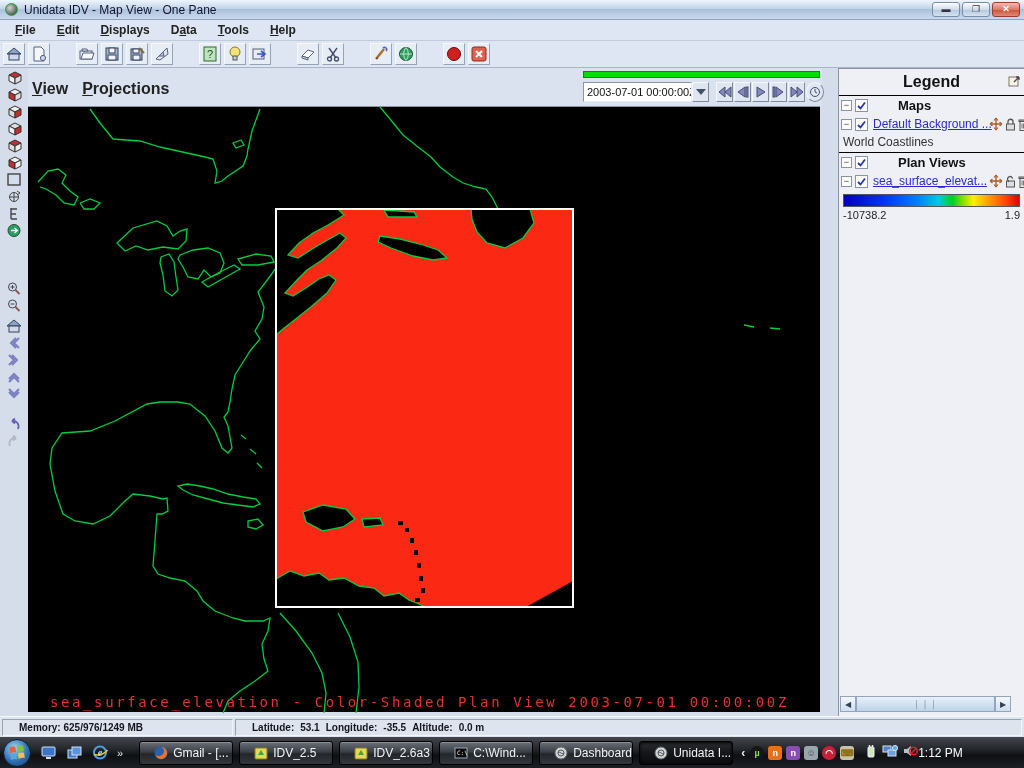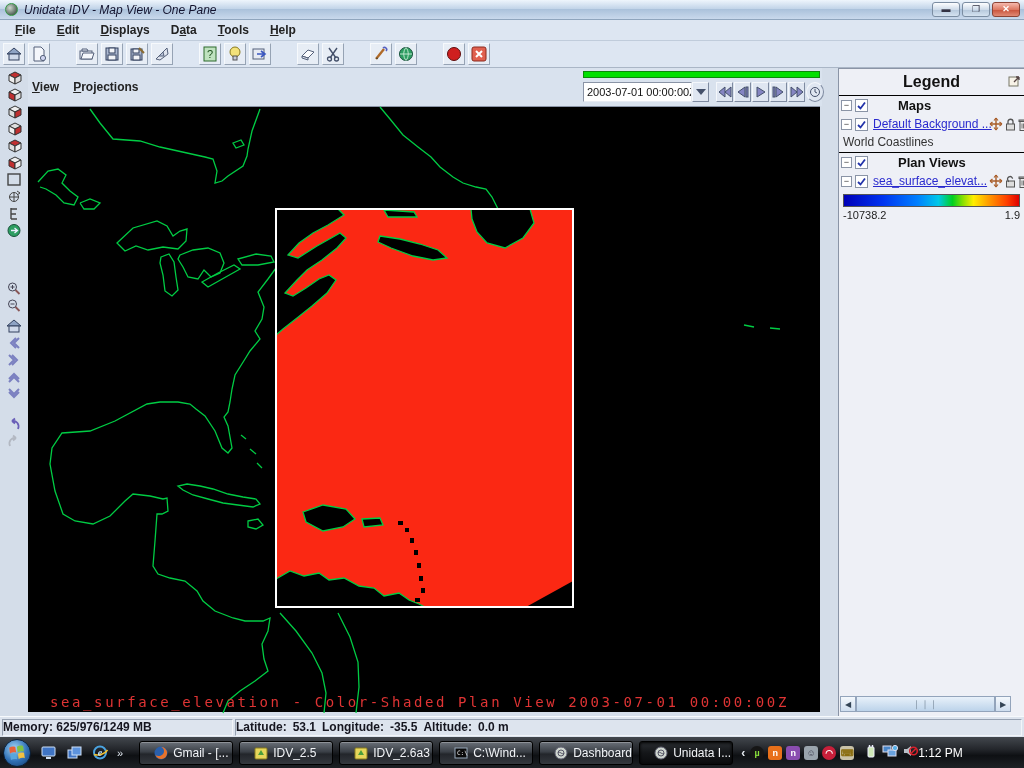--- a/index.html
+++ b/index.html
@@ -5,21 +5,21 @@
   * { margin:0; padding:0; box-sizing:border-box; }
   html,body { width:1024px; height:768px; overflow:hidden; font-family:"Liberation Sans", sans-serif; }
   #app { position:relative; width:1024px; height:768px; background:#d4dde9; }
 
   
   #titlebar { position:absolute; left:0; top:0; width:1024px; height:20px;
     background:linear-gradient(#eef5fc, #c3d5e9 45%, #a9c0da 46%, #c9d9ec);
     border-bottom:1px solid #8fa5bd; display:flex; align-items:center; }
   #title-icon { width:13px; height:13px; margin:0 6px 0 5px; border-radius:50%;
     background:radial-gradient(circle at 35% 35%, #cfd6cf, #55665a 70%, #2e3b33); border:1px solid #394; }
-  #title-text { font-size:12px; color:#13132e;font-style:italic; }
+  #title-text { font-size:12px; color:#13132e; }
   .wbtns { position:absolute; right:4px; top:2px; display:flex; gap:2px; }
   .wbtn { width:28px; height:15px; border:1px solid #7b8da2; border-radius:3px;
     background:linear-gradient(#fdfeff,#cfdcea 50%,#b4c7db 51%,#d4e2f0);
     font-size:9px; color:#334; text-align:center; line-height:13px; }
   .wbtn.close { background:linear-gradient(#f5b9ad,#dd7a64 50%,#c8513a 51%,#e08a75); color:#fff; font-weight:bold; border-color:#8c4335;}
 
   
   #menubar { position:absolute; left:0; top:20px; width:1024px; height:21px;
     background:#dde6f2; border-bottom:1px solid #c0ccdb; display:flex; align-items:center; padding-left:8px; }
   .menu-item { font-size:12px; font-weight:bold; color:#222; padding:2px 7px; margin-right:7px; }
@@ -35,21 +35,21 @@
   .gapL { margin-left:26px !important; }
 
   
   #leftbar { position:absolute; left:0; top:68px; width:28px; height:648px;
     background:#d4dde9; display:flex; flex-direction:column; align-items:center; }
   .lbtn { width:20px; height:16px; display:flex; align-items:center; justify-content:center; margin-top:1px; }
 
   
   #maphead { position:absolute; left:28px; top:68px; width:794px; height:38px; background:#d9e2ee; }
   #viewtabs { position:absolute; left:4px; top:12px; display:flex; gap:14px; }
-  .vtab { font-size:12px; font-weight:bold; color:#222; }
+  .vtab { font-size:16px; font-weight:bold; color:#222; }
   #greenbar { position:absolute; left:555px; top:3px; width:237px; height:7px; background:#00e000; border:1px solid #0a8a0a; }
   #timerow { position:absolute; left:555px; top:13px; height:21px; display:flex; align-items:center; }
   #timefield { width:109px; height:20px; background:#fff; border:1px solid; border-color:#8a94a6 #e7ebf2 #e7ebf2 #8a94a6;
     font-size:11px; color:#111; padding:3px 2px 0 3px; white-space:nowrap; overflow:hidden; }
   .timebtn { width:17px; height:20px; border:1px solid; border-color:#f4f7fb #7e8aa0 #7e8aa0 #f4f7fb;
     background:#dfe6f1; display:flex; align-items:center; justify-content:center; margin-left:1px; }
   .timebtn.dd { margin-left:0; width:17px; }
   .timebtn.first { margin-left:7px; }
   .timebtn.round { border-radius:50%; width:18px; }
 
@@ -80,21 +80,21 @@
   #legend-hscroll { position:absolute; left:1px; bottom:4px; width:171px; height:16px; display:flex; }
   .scr-arrow { width:16px; height:16px; border:1px solid #93a4bb; background:linear-gradient(#f4f8fc,#cfdeef);
     display:flex; align-items:center; justify-content:center; font-size:8px; color:#345; }
   .scr-thumb { flex:1; border:1px solid #93a4bb; background:linear-gradient(#e8f1fa,#bcd3ea);
     display:flex; align-items:center; justify-content:center; color:#89a; font-size:9px; letter-spacing:1px; }
 
   
   #statusbar { position:absolute; left:0; top:716px; width:1024px; height:21px; background:#dde4ee;
     border-top:1px solid #f6f9fc; display:flex; align-items:center; }
   .status-box { height:17px; border:1px solid; border-color:#97a2b2 #f2f5f9 #f2f5f9 #97a2b2;
-    font-size:12px; font-weight:bold; color:#15151f; display:flex; align-items:center; padding:0 0; white-space:nowrap; }
+    font-size:10px; font-weight:bold; color:#15151f; display:flex; align-items:center; padding:0 16px; white-space:nowrap; }
   #status-mem { margin-left:2px; width:231px; }
   #status-pos { margin-left:2px; flex:1; margin-right:2px; }
   #status-pos span { margin-right:6px; }
 
   
   #taskbar { position:absolute; left:0; top:737px; width:1024px; height:31px;
     background:linear-gradient(#42474d,#23262b 40%,#0e1013 60%,#1d2125); display:flex; align-items:center; }
   #start-orb { width:28px; height:28px; margin-left:3px; border-radius:50%;
     background:radial-gradient(circle at 40% 32%, #9fd4f7, #2f6fb4 55%, #143a66); border:1px solid #0b2038;
     display:flex; align-items:center; justify-content:center; }

